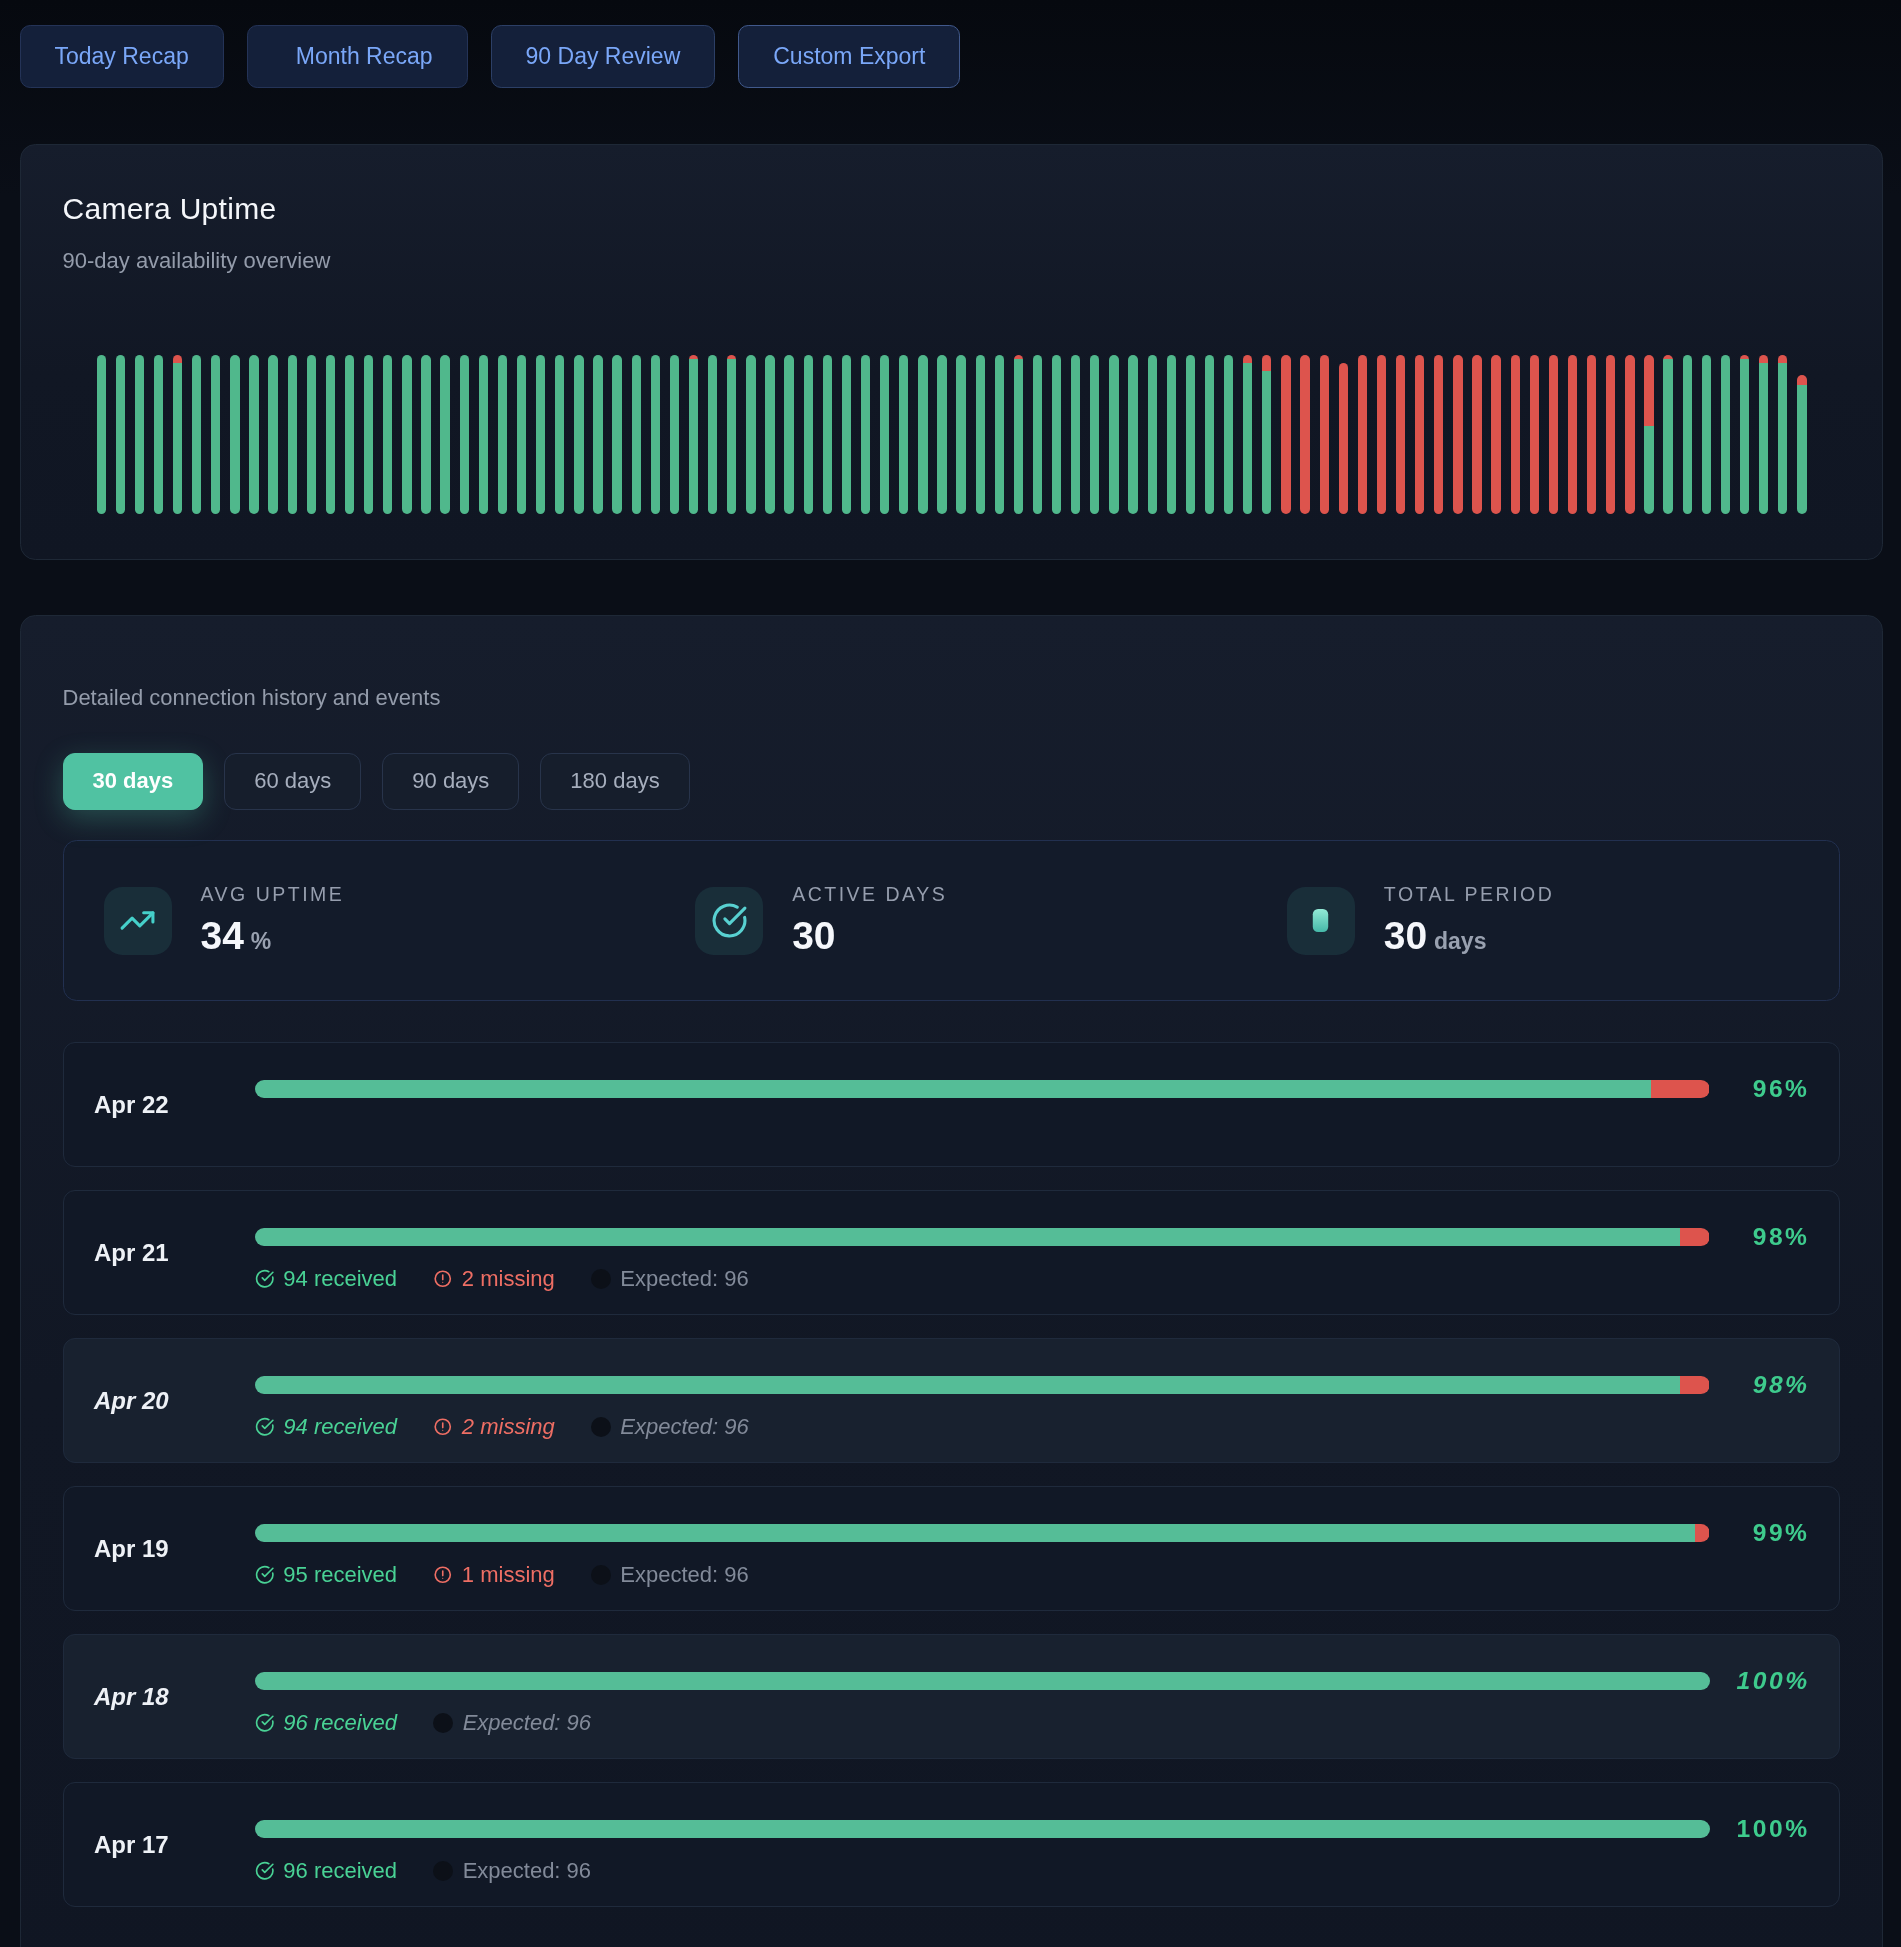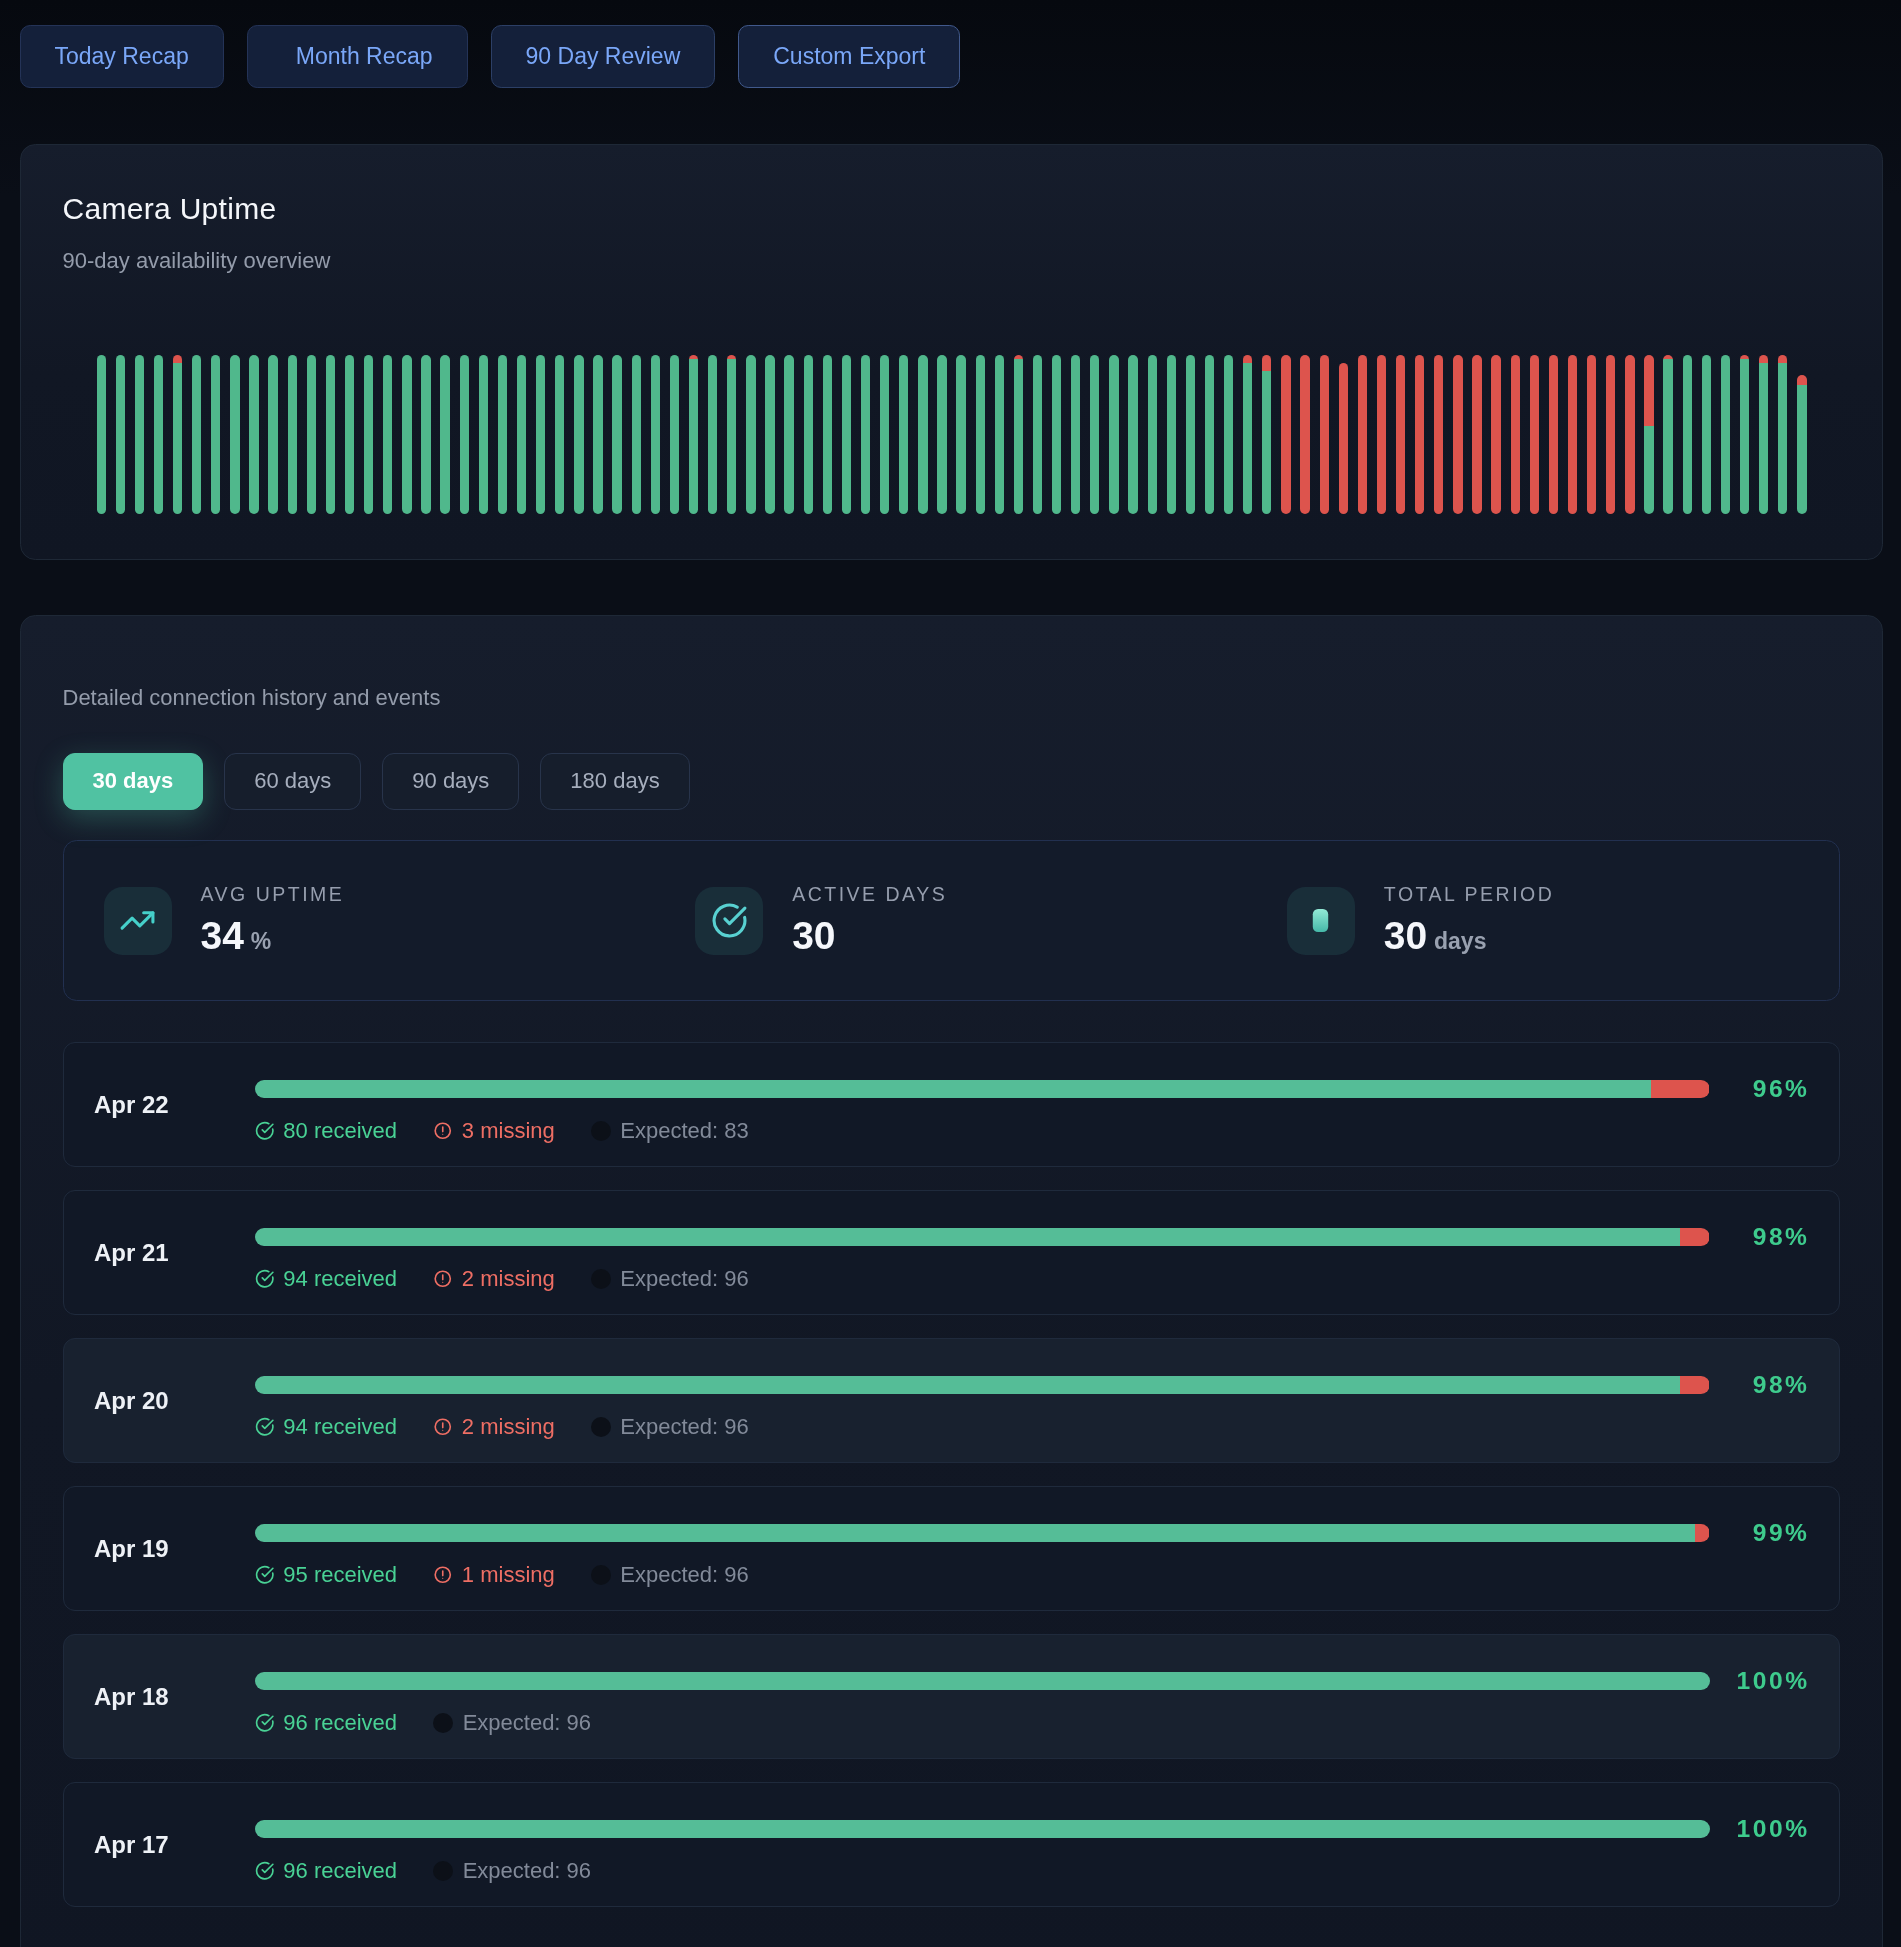--- a/index.html
+++ b/index.html
@@ -67,21 +67,21 @@
   .stat-label { font-size:19.5px; letter-spacing:2.5px; color:#969eae; font-weight:500; }
   .stat-value { margin-top:8.5px; font-size:39px; font-weight:700; color:#f5f7fb; }
   .stat-unit  { font-size:23px; font-weight:600; color:#99a1b0; margin-left:6.8px; }
 
   
   .rows { margin-top:41px; }
   .log-row {
     position:relative; height:125px; margin-bottom:23px; border-radius:12px;
     background:#111826; border:0.8px solid #1f2a3c; cursor:pointer;
   }
-  .log-row.hl { background:#18212f; }
+  .log-row.hl { background:#18212f;font-style:italic; }
   .log-date {
     position:absolute; left:30.5px; top:0; height:100%;
     display:flex; align-items:center;
     font-size:24px; font-weight:600; color:#eef1f6;
   }
   .progress {
     position:absolute; left:191px; right:129px; top:37px; height:18px;
     border-radius:9.3px; overflow:hidden; display:flex;
   }
   .p-green { background:#55bd97; height:100%; }
@@ -451,45 +451,53 @@
         </div>
       </div>
     </div>
   <div class="rows">
       <div class="log-row">
         <div class="log-date">Apr 22</div>
         <div class="progress">
           <div class="p-green" style="width: 96%;"></div>
           <div class="p-red" style="width: 4%;"></div>
         </div>
+        <div class="pct">96%</div>
+      </div>
+      <div class="log-row">
+        <div class="log-date">Apr 21</div>
+        <div class="progress">
+          <div class="p-green" style="width: 98%;"></div>
+          <div class="p-red" style="width: 2%;"></div>
+        </div>
         <div class="details">
           <div class="detail d-received">
             <svg viewBox="0 0 24 24" fill="none" stroke="#49d295" stroke-width="2" stroke-linecap="round" stroke-linejoin="round">
               <path d="M21.8 10A10 10 0 1 1 17 3.34"></path>
               <path d="m9 11 3 3L22 4"></path>
             </svg>
-            <span>80 received</span>
+            <span>94 received</span>
           </div>
           <div class="detail d-missing">
             <svg viewBox="0 0 24 24" fill="none" stroke="#ee6e64" stroke-width="2" stroke-linecap="round">
               <circle cx="12" cy="12" r="9.3"></circle>
               <line x1="12" y1="7.4" x2="12" y2="13"></line>
               <circle cx="12" cy="16.4" r="0.7" fill="#ee6e64" stroke="none"></circle>
             </svg>
-            <span>3 missing</span>
+            <span>2 missing</span>
           </div>
           <div class="detail d-expected">
             <span class="dot"></span>
-            <span>Expected: 83</span>
-          </div>
-        </div>
-        <div class="pct">96%</div>
-      </div>
-      <div class="log-row">
-        <div class="log-date">Apr 21</div>
+            <span>Expected: 96</span>
+          </div>
+        </div>
+        <div class="pct">98%</div>
+      </div>
+      <div class="log-row hl">
+        <div class="log-date">Apr 20</div>
         <div class="progress">
           <div class="p-green" style="width: 98%;"></div>
           <div class="p-red" style="width: 2%;"></div>
         </div>
         <div class="details">
           <div class="detail d-received">
             <svg viewBox="0 0 24 24" fill="none" stroke="#49d295" stroke-width="2" stroke-linecap="round" stroke-linejoin="round">
               <path d="M21.8 10A10 10 0 1 1 17 3.34"></path>
               <path d="m9 11 3 3L22 4"></path>
             </svg>
@@ -503,113 +511,84 @@
             </svg>
             <span>2 missing</span>
           </div>
           <div class="detail d-expected">
             <span class="dot"></span>
             <span>Expected: 96</span>
           </div>
         </div>
         <div class="pct">98%</div>
       </div>
-      <div class="log-row hl">
-        <div class="log-date">Apr 20</div>
+      <div class="log-row">
+        <div class="log-date">Apr 19</div>
         <div class="progress">
-          <div class="p-green" style="width: 98%;"></div>
-          <div class="p-red" style="width: 2%;"></div>
+          <div class="p-green" style="width: 99%;"></div>
+          <div class="p-red" style="width: 1%;"></div>
         </div>
         <div class="details">
           <div class="detail d-received">
             <svg viewBox="0 0 24 24" fill="none" stroke="#49d295" stroke-width="2" stroke-linecap="round" stroke-linejoin="round">
               <path d="M21.8 10A10 10 0 1 1 17 3.34"></path>
               <path d="m9 11 3 3L22 4"></path>
             </svg>
-            <span>94 received</span>
+            <span>95 received</span>
           </div>
           <div class="detail d-missing">
             <svg viewBox="0 0 24 24" fill="none" stroke="#ee6e64" stroke-width="2" stroke-linecap="round">
               <circle cx="12" cy="12" r="9.3"></circle>
               <line x1="12" y1="7.4" x2="12" y2="13"></line>
               <circle cx="12" cy="16.4" r="0.7" fill="#ee6e64" stroke="none"></circle>
             </svg>
-            <span>2 missing</span>
+            <span>1 missing</span>
           </div>
           <div class="detail d-expected">
             <span class="dot"></span>
             <span>Expected: 96</span>
           </div>
         </div>
-        <div class="pct">98%</div>
-      </div>
-      <div class="log-row">
-        <div class="log-date">Apr 19</div>
+        <div class="pct">99%</div>
+      </div>
+      <div class="log-row hl">
+        <div class="log-date">Apr 18</div>
         <div class="progress">
-          <div class="p-green" style="width: 99%;"></div>
-          <div class="p-red" style="width: 1%;"></div>
+          <div class="p-green" style="width: 100%;"></div>
         </div>
         <div class="details">
           <div class="detail d-received">
             <svg viewBox="0 0 24 24" fill="none" stroke="#49d295" stroke-width="2" stroke-linecap="round" stroke-linejoin="round">
               <path d="M21.8 10A10 10 0 1 1 17 3.34"></path>
               <path d="m9 11 3 3L22 4"></path>
             </svg>
-            <span>95 received</span>
-          </div>
-          <div class="detail d-missing">
-            <svg viewBox="0 0 24 24" fill="none" stroke="#ee6e64" stroke-width="2" stroke-linecap="round">
-              <circle cx="12" cy="12" r="9.3"></circle>
-              <line x1="12" y1="7.4" x2="12" y2="13"></line>
-              <circle cx="12" cy="16.4" r="0.7" fill="#ee6e64" stroke="none"></circle>
-            </svg>
-            <span>1 missing</span>
+            <span>96 received</span>
           </div>
           <div class="detail d-expected">
             <span class="dot"></span>
             <span>Expected: 96</span>
           </div>
         </div>
-        <div class="pct">99%</div>
-      </div>
-      <div class="log-row hl">
-        <div class="log-date">Apr 18</div>
+        <div class="pct">100%</div>
+      </div>
+      <div class="log-row">
+        <div class="log-date">Apr 17</div>
         <div class="progress">
           <div class="p-green" style="width: 100%;"></div>
         </div>
         <div class="details">
           <div class="detail d-received">
             <svg viewBox="0 0 24 24" fill="none" stroke="#49d295" stroke-width="2" stroke-linecap="round" stroke-linejoin="round">
               <path d="M21.8 10A10 10 0 1 1 17 3.34"></path>
               <path d="m9 11 3 3L22 4"></path>
             </svg>
             <span>96 received</span>
           </div>
           <div class="detail d-expected">
             <span class="dot"></span>
             <span>Expected: 96</span>
           </div>
         </div>
         <div class="pct">100%</div>
       </div>
-      <div class="log-row">
-        <div class="log-date">Apr 17</div>
-        <div class="progress">
-          <div class="p-green" style="width: 100%;"></div>
-        </div>
-        <div class="details">
-          <div class="detail d-received">
-            <svg viewBox="0 0 24 24" fill="none" stroke="#49d295" stroke-width="2" stroke-linecap="round" stroke-linejoin="round">
-              <path d="M21.8 10A10 10 0 1 1 17 3.34"></path>
-              <path d="m9 11 3 3L22 4"></path>
-            </svg>
-            <span>96 received</span>
-          </div>
-          <div class="detail d-expected">
-            <span class="dot"></span>
-            <span>Expected: 96</span>
-          </div>
-        </div>
-        <div class="pct">100%</div>
-      </div>
     </div>
 </div>
 
 
 </body></html>

